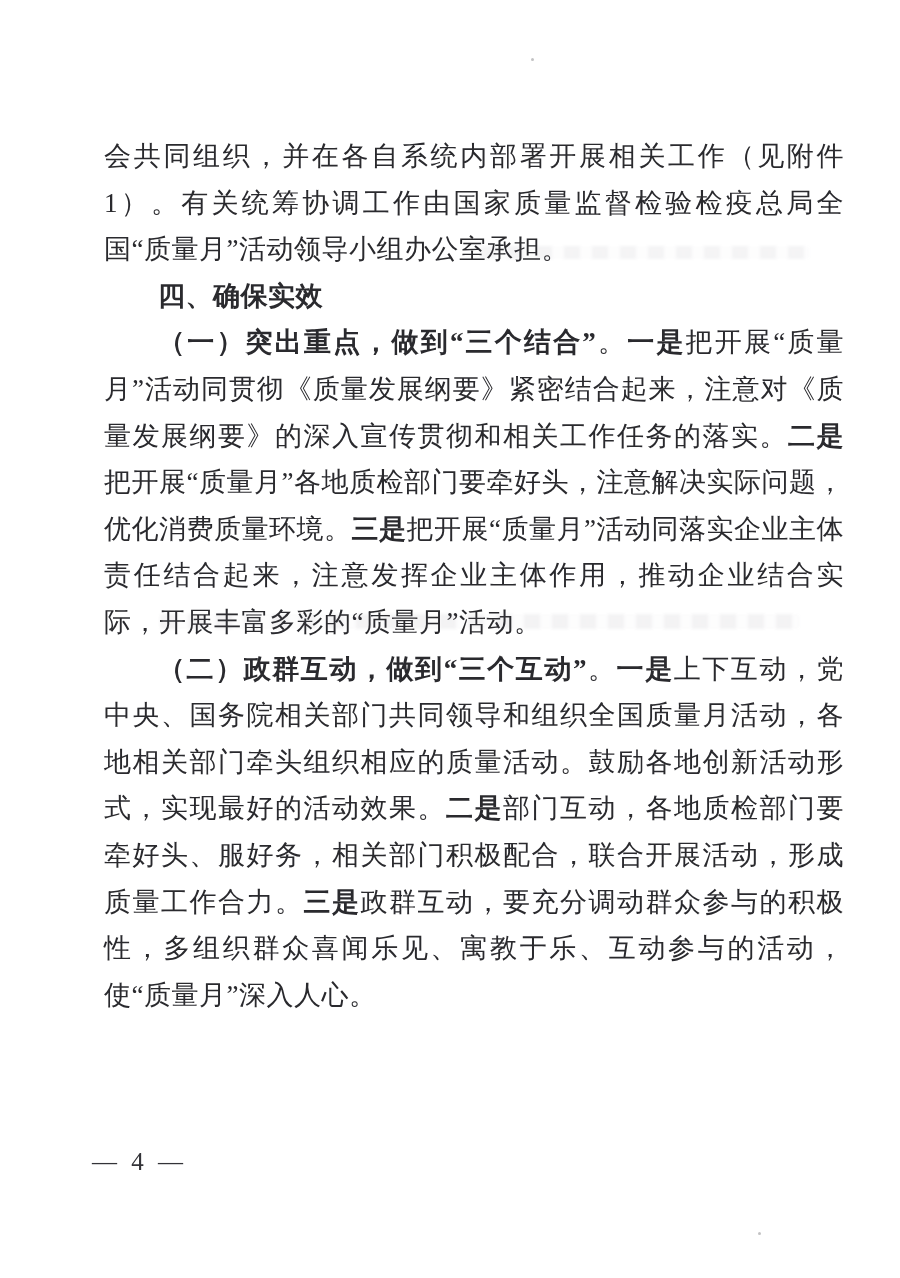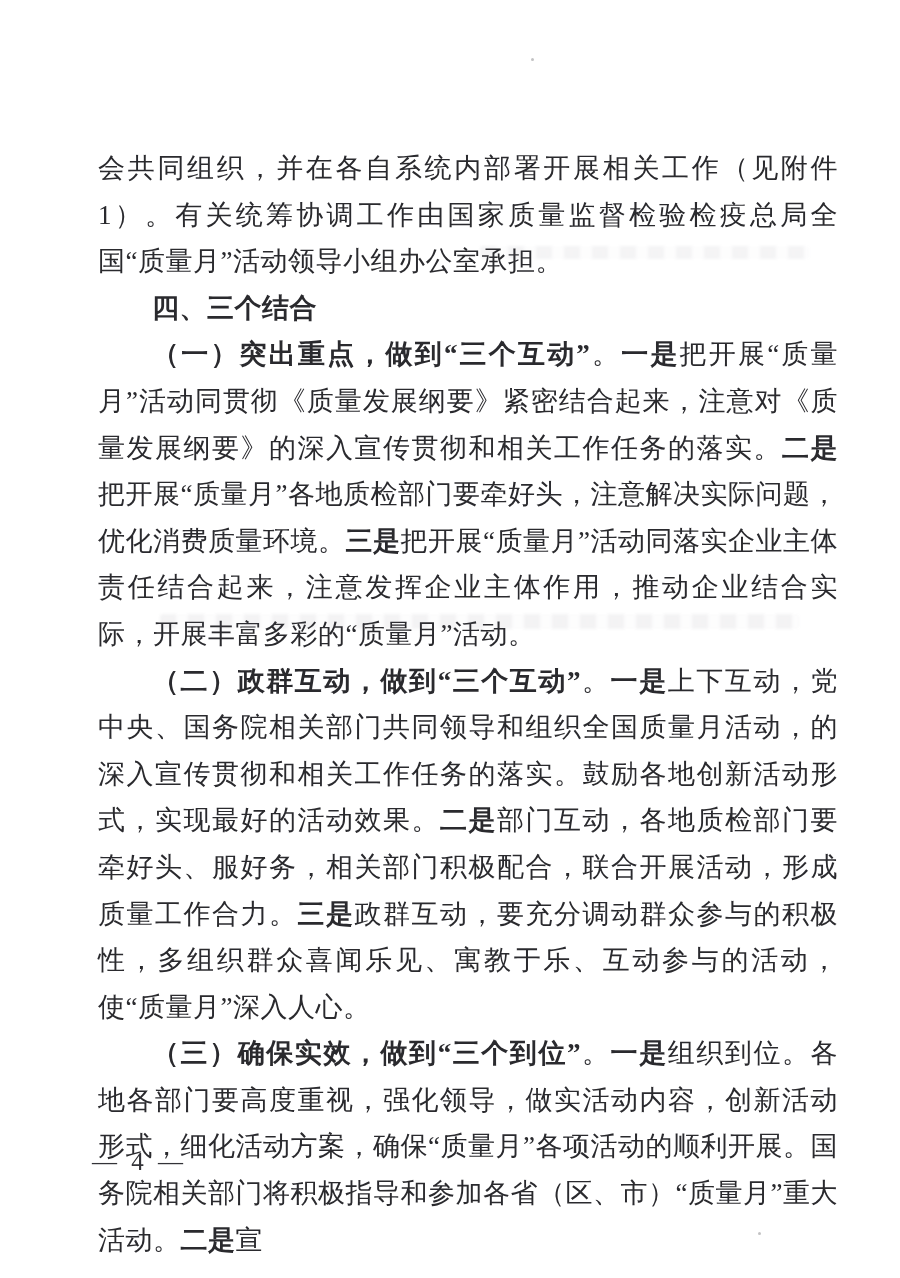--- a/index.html
+++ b/index.html
@@ -7,24 +7,23 @@
     position: relative;
     width: 900px;
     height: 1278px;
     background: #ffffff;
     overflow: hidden;
     font-family: "Liberation Serif", "DejaVu Serif", serif;
     color: #2a2a2e;
   }
   .doc-body {
     position: absolute;
-    left: 98px;
+    left: 104px;
     top: 133px;
     width: 740px;
-    margin-top: 12px;
   }
   p.para {
     margin: 0;
     font-size: 27px;
     line-height: 46.6px;
     text-align: justify;
     text-justify: inter-character;
     letter-spacing: 0.5px;
     word-break: break-all;
   }
@@ -63,23 +62,22 @@
   }
   .speck.s1 { left: 531px; top: 58px; }
   .speck.s2 { left: 758px; top: 1232px; }
 </style>
 </head>
 <body>
 
 <div class="page">
   <div class="doc-body">
       <p class="para"><span>会共同组织，并在各自系统内部署开展相关工作（见附件1）。有关统筹协调工作由国家质量监督检验检疫总局全国“质量月”活动领导小组办公室承担。</span></p>
-      <p class="para indent heading"><span class="bold">四、三个结合</span></p>
-      <p class="para indent"><span class="bold">（一）突出重点，做到“三个互动”</span><span>。</span><span class="bold">一是</span><span>把开展“质量月”活动同贯彻《质量发展纲要》紧密结合起来，注意对《质量发展纲要》的深入宣传贯彻和相关工作任务的落实。</span><span class="bold">二是</span><span>把开展“质量月”各地质检部门要牵好头，注意解决实际问题，优化消费质量环境。</span><span class="bold">三是</span><span>把开展“质量月”活动同落实企业主体责任结合起来，注意发挥企业主体作用，推动企业结合实际，开展丰富多彩的“质量月”活动。</span></p>
-      <p class="para indent"><span class="bold">（二）政群互动，做到“三个互动”</span><span>。</span><span class="bold">一是</span><span>上下互动，党中央、国务院相关部门共同领导和组织全国质量月活动，的深入宣传贯彻和相关工作任务的落实。鼓励各地创新活动形式，实现最好的活动效果。</span><span class="bold">二是</span><span>部门互动，各地质检部门要牵好头、服好务，相关部门积极配合，联合开展活动，形成质量工作合力。</span><span class="bold">三是</span><span>政群互动，要充分调动群众参与的积极性，多组织群众喜闻乐见、寓教于乐、互动参与的活动，使“质量月”深入人心。</span></p>
-      <p class="para indent"><span class="bold">（三）确保实效，做到“三个到位”</span><span>。</span><span class="bold">一是</span><span>组织到位。各地各部门要高度重视，强化领导，做实活动内容，创新活动形式，细化活动方案，确保“质量月”各项活动的顺利开展。国务院相关部门将积极指导和参加各省（区、市）“质量月”重大活动。</span><span class="bold">二是</span><span>宣</span></p>
+      <p class="para indent heading"><span class="bold">四、确保实效</span></p>
+      <p class="para indent"><span class="bold">（一）突出重点，做到“三个结合”</span><span>。</span><span class="bold">一是</span><span>把开展“质量月”活动同贯彻《质量发展纲要》紧密结合起来，注意对《质量发展纲要》的深入宣传贯彻和相关工作任务的落实。</span><span class="bold">二是</span><span>把开展“质量月”各地质检部门要牵好头，注意解决实际问题，优化消费质量环境。</span><span class="bold">三是</span><span>把开展“质量月”活动同落实企业主体责任结合起来，注意发挥企业主体作用，推动企业结合实际，开展丰富多彩的“质量月”活动。</span></p>
+      <p class="para indent"><span class="bold">（二）政群互动，做到“三个互动”</span><span>。</span><span class="bold">一是</span><span>上下互动，党中央、国务院相关部门共同领导和组织全国质量月活动，各地相关部门牵头组织相应的质量活动。鼓励各地创新活动形式，实现最好的活动效果。</span><span class="bold">二是</span><span>部门互动，各地质检部门要牵好头、服好务，相关部门积极配合，联合开展活动，形成质量工作合力。</span><span class="bold">三是</span><span>政群互动，要充分调动群众参与的积极性，多组织群众喜闻乐见、寓教于乐、互动参与的活动，使“质量月”深入人心。</span></p>
     </div>
   <div class="artifact a1"></div>
   <div class="artifact a2"></div>
   <div class="speck s1"></div>
   <div class="speck s2"></div>
   <div class="page-number">— 4 —</div>
 </div>
 
 </body></html>

